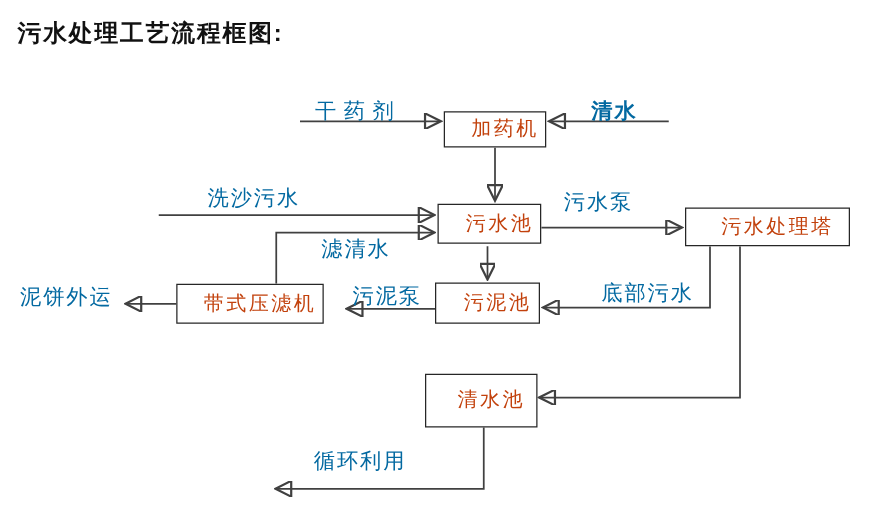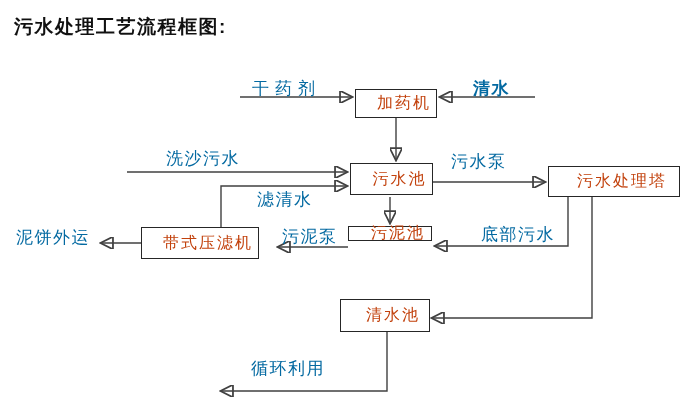--- a/index.html
+++ b/index.html
@@ -52,23 +52,23 @@
     position: absolute;
     font-size: 17px;
     color: #0369a1;
     letter-spacing: 1.5px;
     white-space: nowrap;
   }
   .flow-label.spread { letter-spacing: 6px; }
   #box-dosing      { left: 355px; top:  89px; width:  82px; height: 29px; }
   #box-sewagepool  { left: 350px; top: 163px; width:  83px; height: 32px; }
   #box-tower       { left: 548px; top: 166px; width: 132px; height: 31px; }
-  #box-sludgepool  { left: 348px; top: 226px; width:  84px; height: 15px; }
+  #box-sludgepool  { left: 348px; top: 226px; width:  84px; height: 33px; }
   #box-beltpress   { left: 141px; top: 227px; width: 118px; height: 32px; }
-  #box-cleanpool   { left: 340px; top: 299px; width:  90px; height: 33px; }
+  #box-cleanpool   { left: 340px; top: 299px; width:  90px; height: 43px; }
   #lbl-dryagent    { left: 252px; top:  77px; }
   #lbl-cleanwater  { left: 473px; top:  77px; font-weight: bold; }
   #lbl-sandwash    { left: 166px; top: 147px; }
   #lbl-filtered    { left: 257px; top: 188px; }
   #lbl-sewagepump  { left: 451px; top: 150px; }
   #lbl-sludgepump  { left: 282px; top: 225px; }
   #lbl-mudcake     { left:  16px; top: 226px; }
   #lbl-bottom      { left: 469px; top: 223px; margin-left: 12px; }
   #lbl-recycle     { left: 251px; top: 357px; text-align: right; }
 </style>

